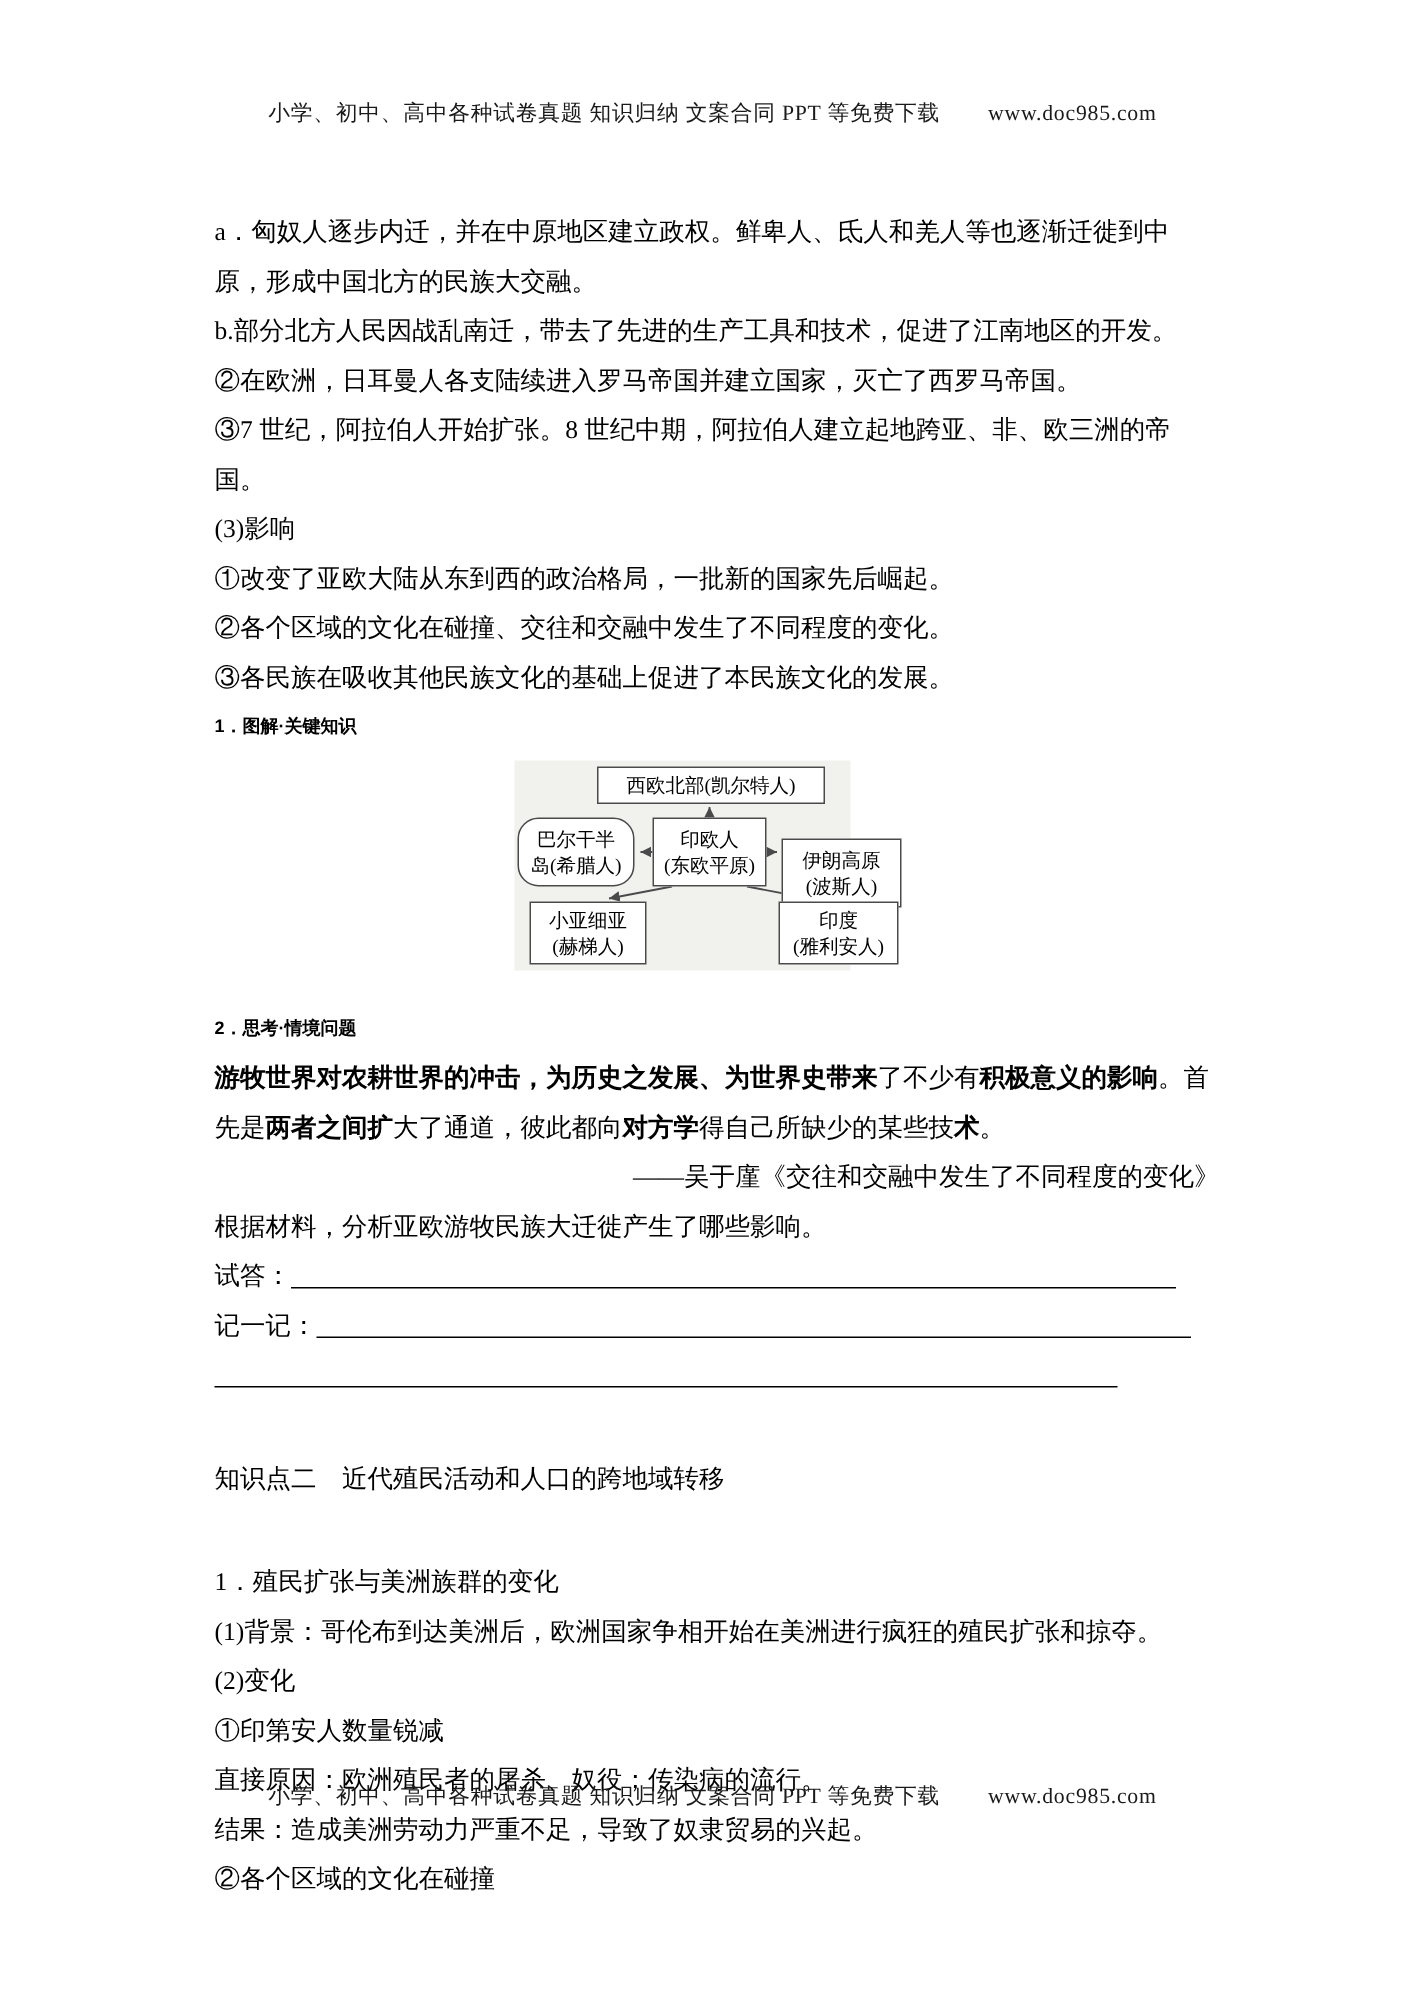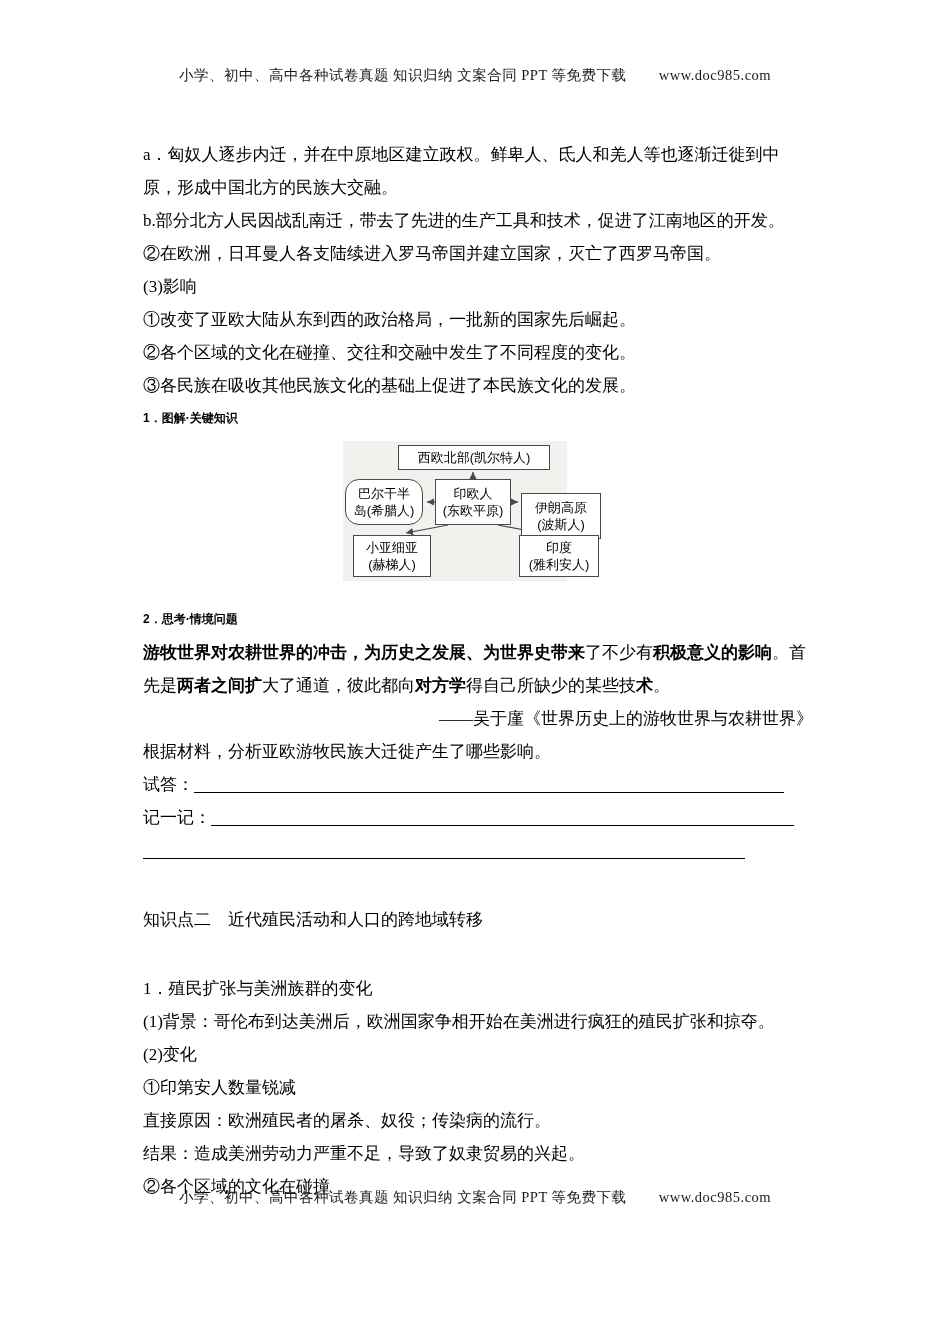--- a/index.html
+++ b/index.html
@@ -33,21 +33,21 @@
   .blank{
     display:inline-block;border-bottom:1px solid #000;height:18px;
     vertical-align:-3px;
   }
   .gap-sm{height:22px;}
   .gap-md{height:36px;}
   
   .diagram{
     position:relative;width:224px;height:140px;
     background:#f1f1ee;margin:6px 0 0 200px;
-    font-family:Liberation Sans, sans-serif;
+    font-family:Liberation Serif, serif;
   }
   .dbox{
     position:absolute;background:#ffffff;border:1px solid #4a4a4a;
     font-size:13px;line-height:17px;text-align:center;
     white-space:pre-line;display:flex;align-items:center;justify-content:center;
     box-sizing:border-box;padding:2px 3px;
   }
   .dbox-top{left:55px;top:4px;width:152px;height:25px;}
   .dbox-left{left:2px;top:38px;width:78px;height:46px;border-radius:14px;}
   .dbox-center{left:92px;top:38px;width:76px;height:46px;}
@@ -64,20 +64,21 @@
 
   <div class="hdr">
     <span>小学、初中、高中各种试卷真题  知识归纳  文案合同  PPT 等免费下载</span>
     <span class="url">www.doc985.com</span>
   </div>
 
   <div class="content">
     <p class="line">a．匈奴人逐步内迁，并在中原地区建立政权。鲜卑人、氐人和羌人等也逐渐迁徙到中原，形成中国北方的民族大交融。</p>
     <p class="line">b.部分北方人民因战乱南迁，带去了先进的生产工具和技术，促进了江南地区的开发。</p>
     <p class="line">②在欧洲，日耳曼人各支陆续进入罗马帝国并建立国家，灭亡了西罗马帝国。</p>
+    <p class="line">③7 世纪，阿拉伯人开始扩张。8 世纪中期，阿拉伯人建立起地跨亚、非、欧三洲的帝国。</p>
     <p class="line">(3)影响</p>
     <p class="line">①改变了亚欧大陆从东到西的政治格局，一批新的国家先后崛起。</p>
     <p class="line">②各个区域的文化在碰撞、交往和交融中发生了不同程度的变化。</p>
     <p class="line">③各民族在吸收其他民族文化的基础上促进了本民族文化的发展。</p>
     <p class="line heading">1．图解·关键知识</p>
 
     <div class="diagram">
       <svg class="arrows" viewBox="0 0 260 140">
         <defs>
           <marker id="ah" markerWidth="8" markerHeight="8" refX="6" refY="3" orient="auto">
@@ -99,21 +100,21 @@
 (波斯人)</div>
       <div class="dbox dbox-bl">小亚细亚
 (赫梯人)</div>
       <div class="dbox dbox-br">印度
 (雅利安人)</div>
     </div>
 
     <div class="gap-sm"></div>
     <p class="line heading">2．思考·情境问题</p>
     <p class="line"><span class="bold-seg">游牧世界对农耕世界的冲击，</span><span class="bold-seg">为历史之发展、为世界史</span><span class="bold-seg">带来</span><span>了不少有</span><span class="bold-seg">积极意义</span><span class="bold-seg">的影响</span><span>。首先是</span><span class="bold-seg">两者之间扩</span><span>大了通道，彼此都向</span><span class="bold-seg">对方学</span><span>得自己所缺少的某些技</span><span class="bold-seg">术</span><span>。</span></p>
-    <p class="line attribution">——吴于廑《世界历史上的游牧世界与农耕世界》</p>
+    <p class="line attribution">——吴于廑《交往和交融中发生了不同程度的变化》</p>
     <p class="line">根据材料，分析亚欧游牧民族大迁徙产生了哪些影响。</p>
     <p class="line"><span>试答：</span><span class="blank" style="width:590px"></span></p>
     <p class="line"><span>记一记：</span><span class="blank" style="width:583px"></span></p>
     <p class="line"><span class="blank" style="width:602px"></span></p>
 
     <div class="gap-md"></div>
     <p class="line">知识点二　近代殖民活动和人口的跨地域转移</p>
     <div class="gap-md"></div>
     <p class="line">1．殖民扩张与美洲族群的变化</p>
     <p class="line">(1)背景：哥伦布到达美洲后，欧洲国家争相开始在美洲进行疯狂的殖民扩张和掠夺。</p>

